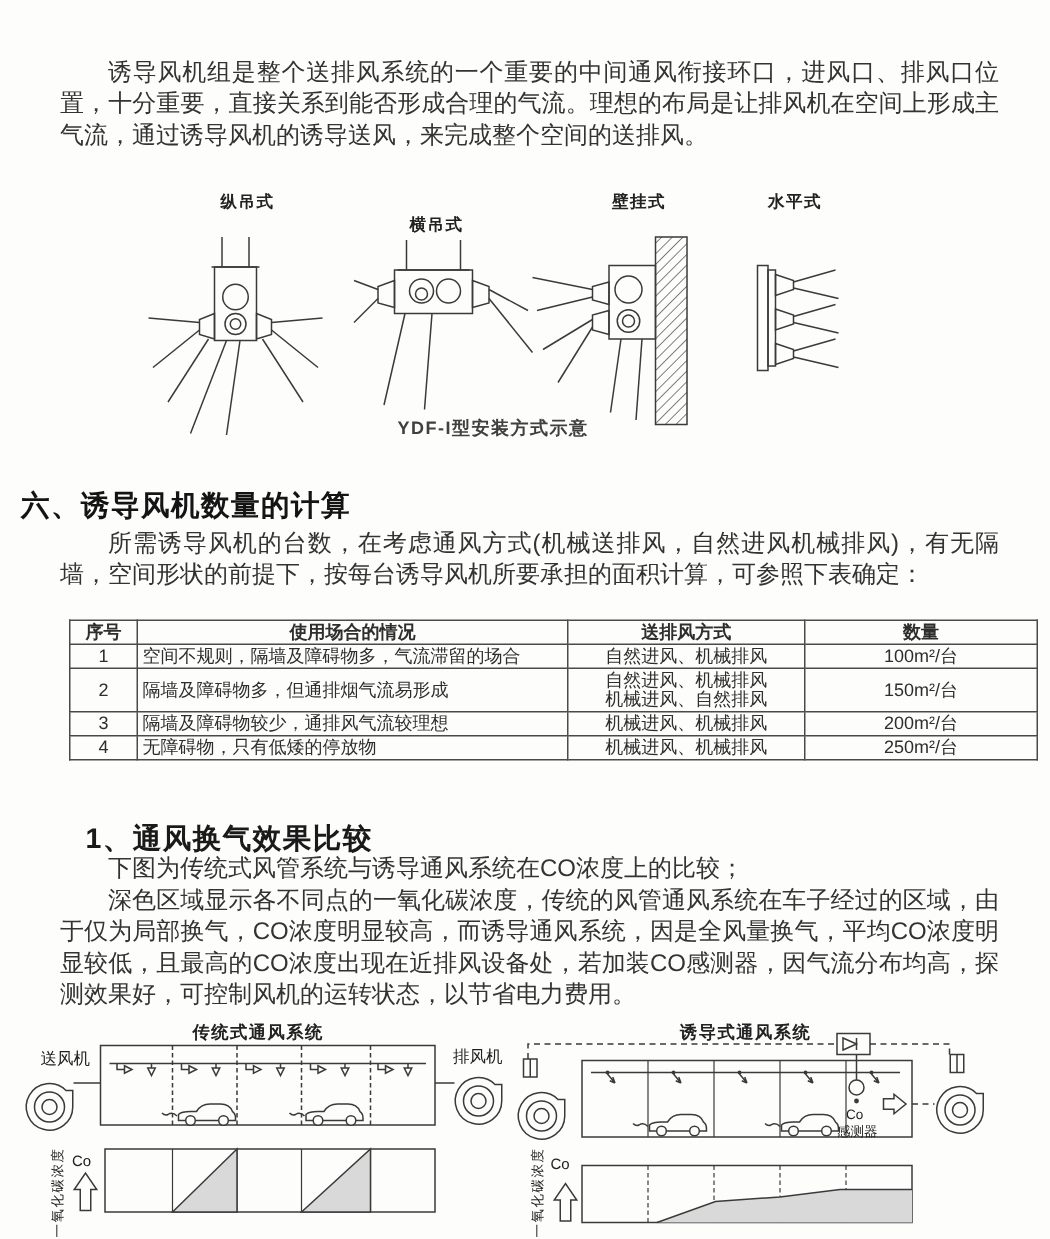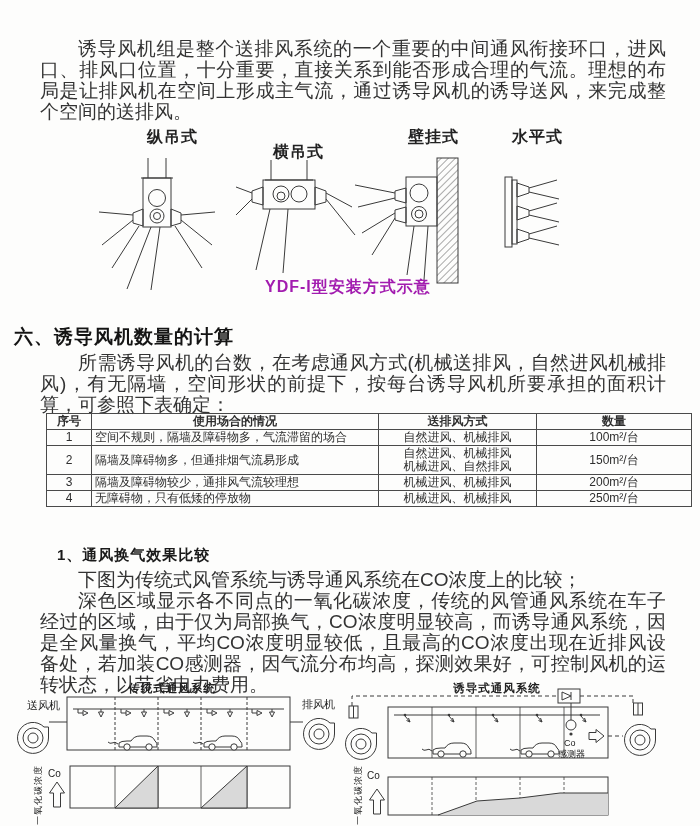--- a/index.html
+++ b/index.html
@@ -2,27 +2,27 @@
 <html><head>
 <meta charset="utf-8">
 <style>
   * { margin:0; padding:0; box-sizing:border-box; }
   body { background:#e8e8e8; font-family:"Liberation Sans","DejaVu Sans",sans-serif; }
   #page {
     position:relative; width:700px; height:826px; background:#fdfdfc;
     color:#2b2b2b; overflow:hidden; margin:0 auto;
   }
   .h1 { position:absolute; left:14px; font-size:19px; font-weight:bold; color:#141414; letter-spacing:1px; }
-  .sub { position:absolute; left:57px; font-size:15px; font-weight:bold; color:#1a1a1a; letter-spacing:1px; }
+  .sub { position:absolute; left:57px; font-size:19px; font-weight:bold; color:#1a1a1a; letter-spacing:1px; }
   .para {
-    position:absolute; left:40px; width:626px; font-size:19px; line-height:21px;
+    position:absolute; left:40px; width:626px; font-size:16px; line-height:21px;
     text-align:justify; text-indent:2em; color:#333;
   }
-  .diag-label { position:absolute; font-size:16px; font-weight:bold; color:#222; letter-spacing:1px; }
-  .caption { position:absolute; font-size:16px; font-weight:bold; color:#a21caf; letter-spacing:1px; }
+  .diag-label { position:absolute; font-size:11px; font-weight:bold; color:#222; letter-spacing:1px; }
+  .caption { position:absolute; font-size:12px; font-weight:bold; color:#404040; letter-spacing:1px; }
   table.calc {
     position:absolute; left:46px; top:413px; width:645px;
     border-collapse:collapse; table-layout:fixed; font-size:12px; color:#2e2e2e;
   }
   table.calc th, table.calc td { border:1px solid #4a4a4a; padding:1px 3px; line-height:13px; }
   table.calc th { font-weight:bold; text-align:center; height:16px; }
   td.c { text-align:center; }
   td.l { text-align:left; padding-left:7px; }
   td.pre { white-space:pre-line; }
   svg { position:absolute; left:0; overflow:visible; }

